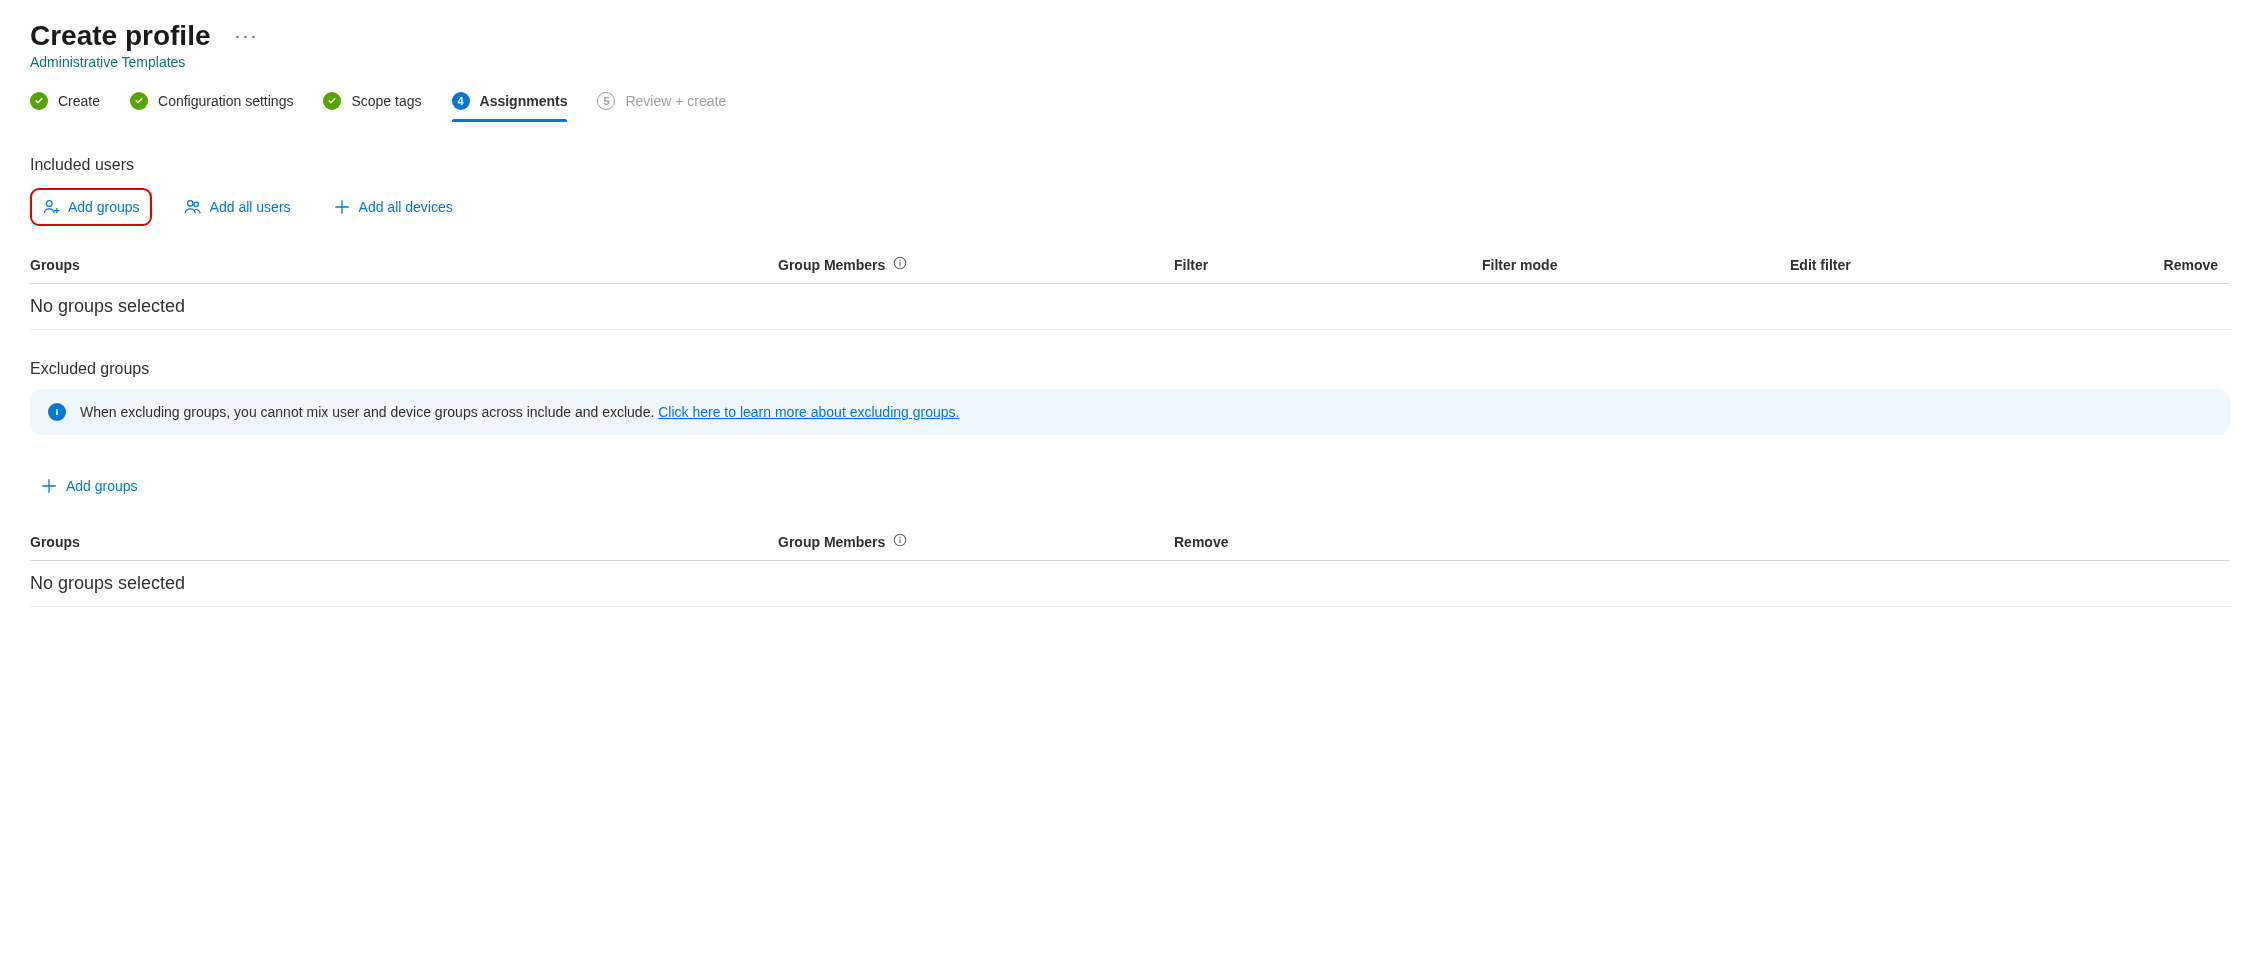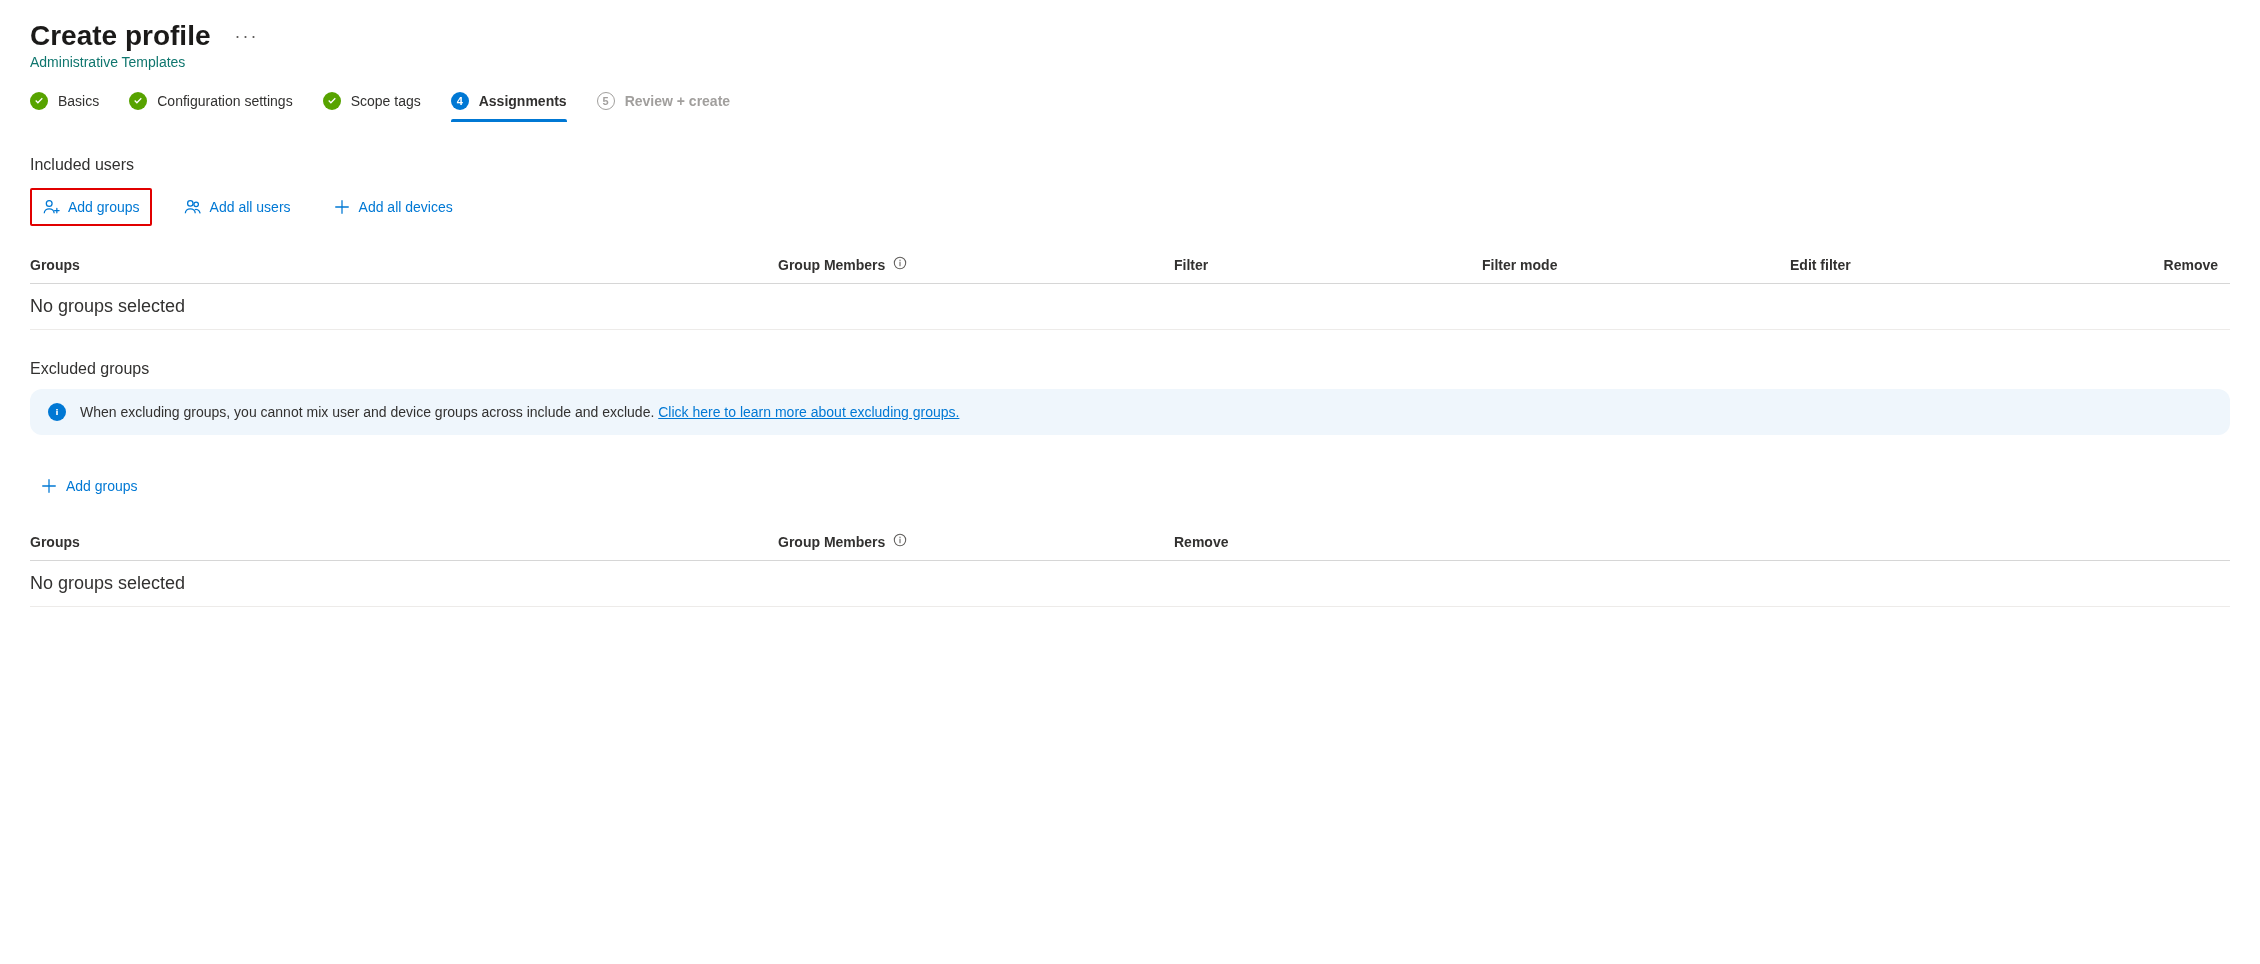--- a/index.html
+++ b/index.html
@@ -23,28 +23,28 @@
       display: inline-flex; align-items: center; justify-content: center;
     }
     .tab-icon-check svg { width: 12px; height: 12px; }
     .tab-icon-num {
       width: 18px; height: 18px; border-radius: 50%; background: #0078d4; color: #fff;
       display: inline-flex; align-items: center; justify-content: center; font-size: 11px; font-weight: 600;
     }
     .tab-icon-num.pending { background: #fff; border: 1px solid #a19f9d; color: #a19f9d; }
     .tab-label.active { font-weight: 600; }
     .tab.active::after { content: ""; position: absolute; left: 0; right: 0; bottom: 0; height: 3px; background: #0078d4; border-radius: 2px 2px 0 0; }
-    .tab-label.pending { color: #a19f9d; font-weight: bold; }
+    .tab-label.pending { color: #a19f9d; }
 
     .section-heading { font-size: 16px; color: #323130; margin-bottom: 14px; font-weight: 400; }
 
     .toolbar { display: flex; align-items: center; gap: 22px; margin-bottom: 20px; }
     .toolbar-btn {
       display: inline-flex; align-items: center; gap: 8px; color: #0078d4;
-      font-size: 14px; cursor: pointer; padding: 8px 10px; border-radius: 2px;
+      font-size: 14px; cursor: pointer; padding: 8px 10px; border-radius: 9px;
     }
     .toolbar-btn.highlighted { border: 2px solid #e10000; }
     .toolbar-icon { width: 18px; height: 18px; display: inline-flex; align-items: center; justify-content: center; }
     .toolbar-icon svg { width: 18px; height: 18px; }
 
     .table { width: 100%; border-collapse: collapse; }
     .table th {
       text-align: left; font-weight: 600; font-size: 14px; color: #323130;
       padding: 10px 12px 10px 0; border-bottom: 1px solid #d6d6d6;
     }
@@ -76,21 +76,21 @@
 </div>
 <div class="subtitle">Administrative Templates</div>
 
 <div class="wizard-tabs">
   <div class="tab">
     <span class="tab-icon-check">
       <svg viewBox="0 0 16 16">
           <path fill="#fff" d="M6.5 11.5L3 8l1.2-1.2 2.3 2.3 5.3-5.3L13 5z"></path>
         </svg>
     </span>
-    <span class="tab-label">Basics</span>
+    <span class="tab-label">Create</span>
   </div>
   <div class="tab">
     <span class="tab-icon-check">
       <svg viewBox="0 0 16 16">
           <path fill="#fff" d="M6.5 11.5L3 8l1.2-1.2 2.3 2.3 5.3-5.3L13 5z"></path>
         </svg>
     </span>
     <span class="tab-label">Configuration settings</span>
   </div>
   <div class="tab">

